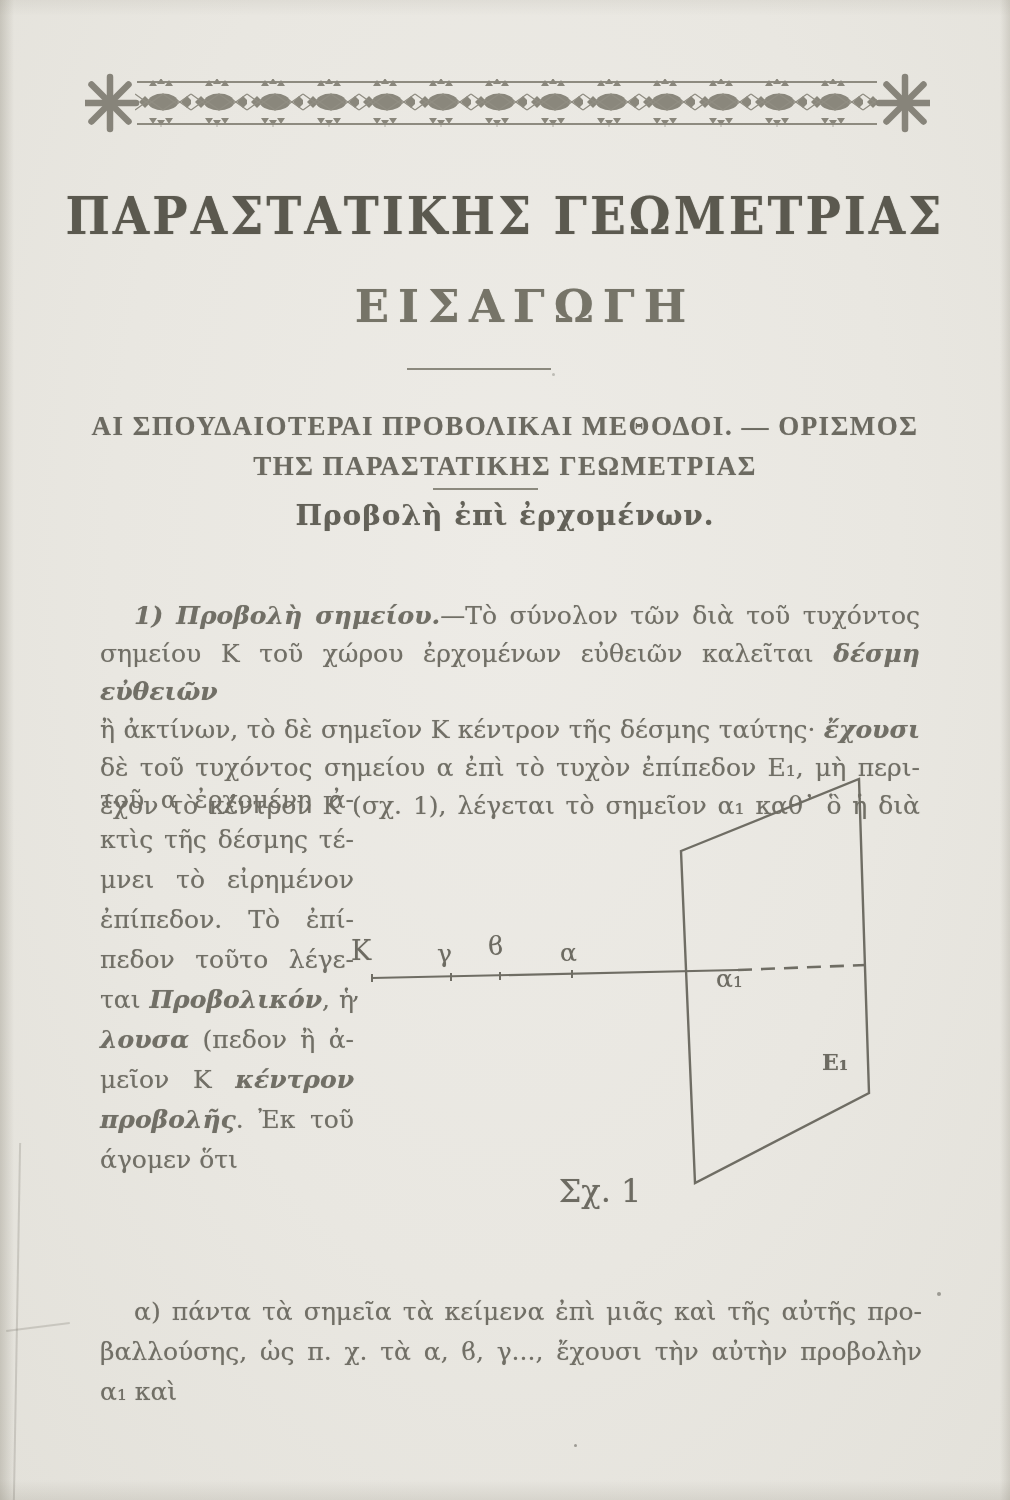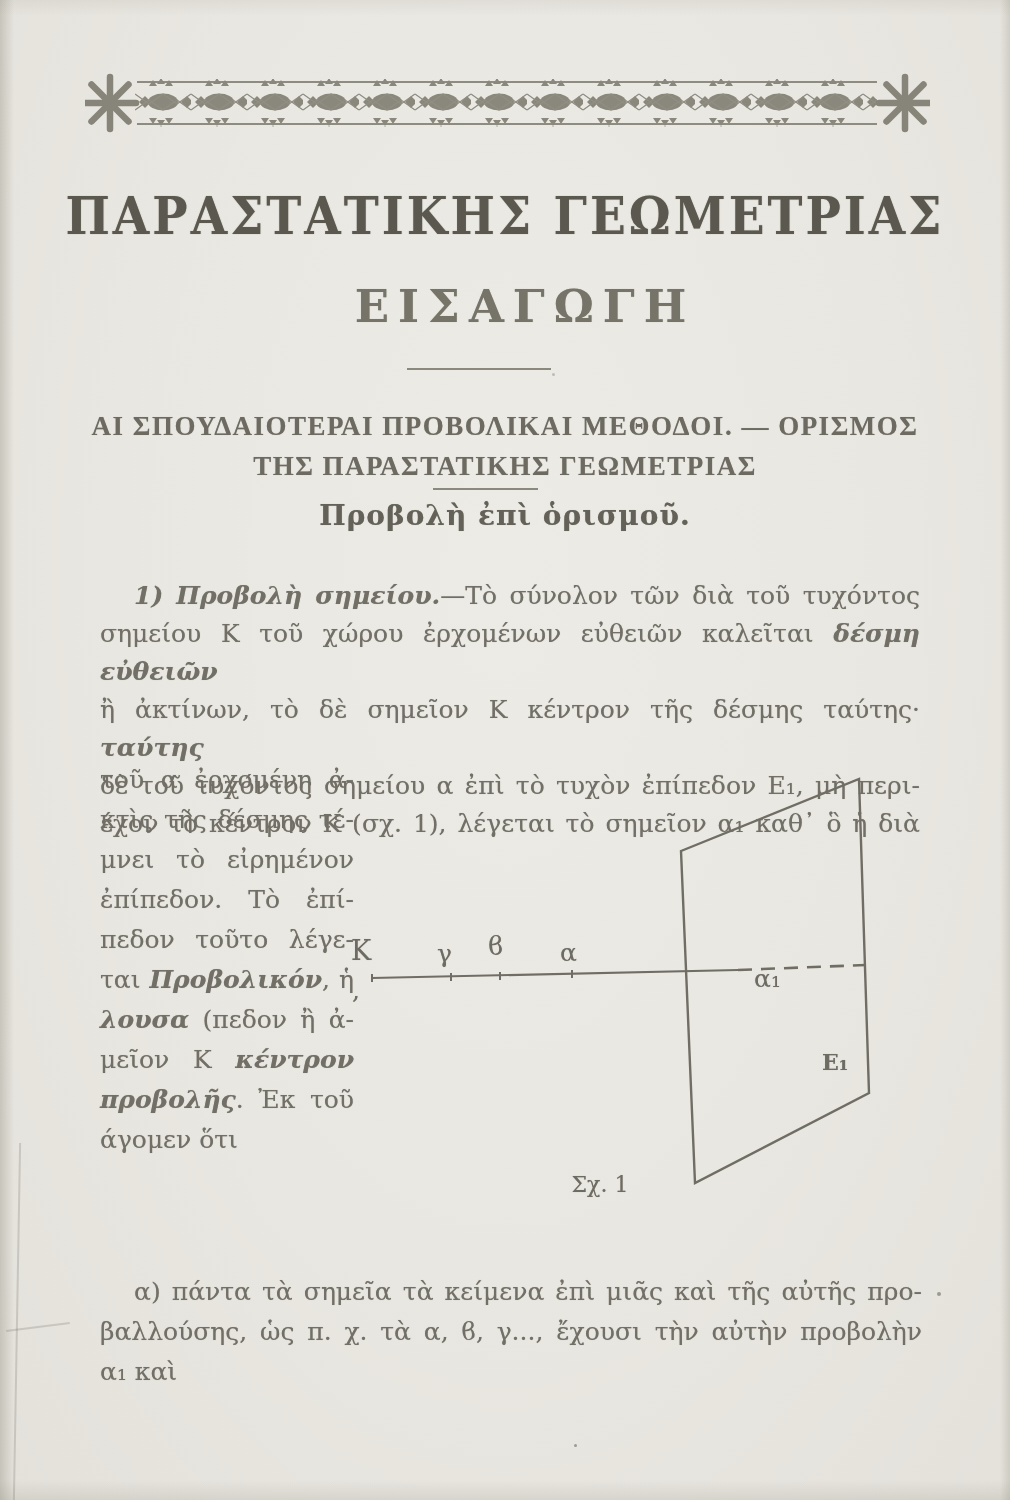--- a/index.html
+++ b/index.html
@@ -29,21 +29,21 @@
   }
   .rule{background:#8b897e;height:2px;}
   .section{
     font-family:Liberation Serif, serif;
     font-weight:bold;font-size:27px;line-height:40px;letter-spacing:1.5px;
     color:#6c6a61;text-shadow:0 0 .8px rgba(108,106,97,.45);
   }
   .subsection{
     top:499px;font-size:28px;font-weight:bold;color:#636158;letter-spacing:1px;
   }
-  .textblock{font-size:25px;}
+  .textblock{font-size:25px;margin-top:20px;}
   .tline{text-align:justify;text-align-last:justify;}
   .tline.nj{text-align-last:left;}
   .tline.ind{text-indent:34px;}
   .tline span.i{font-style:italic;font-weight:bold;}
   .tline span.bi{font-weight:bold;font-style:italic;}
   .figlabel{position:absolute;color:#6d6b62;line-height:1;}
   .speck{position:absolute;background:rgba(95,93,85,.55);border-radius:50%;}
   .crease{position:absolute;background:rgba(100,97,85,.22);}
   svg .ink{stroke:#6f6d64;fill:none;}
 </style>
@@ -84,26 +84,26 @@
 
   <div class="abs rule" style="left:407px;top:368px;width:144px;"></div>
 
   <h3 class="abs ctr section" style="top:406px;">
     <div>ΑΙ ΣΠΟΥΔΑΙΟΤΕΡΑΙ ΠΡΟΒΟΛΙΚΑΙ ΜΕΘΟΔΟΙ. — ΟΡΙΣΜΟΣ</div>
     <div>ΤΗΣ ΠΑΡΑΣΤΑΤΙΚΗΣ ΓΕΩΜΕΤΡΙΑΣ</div>
   </h3>
 
   <div class="abs rule" style="left:433px;top:488px;width:105px;"></div>
 
-  <h4 class="abs ctr subsection">Προβολὴ ἐπὶ ὁρισμοῦ.</h4>
+  <h4 class="abs ctr subsection">Προβολὴ ἐπὶ ἐρχομένων.</h4>
 
   <div class="abs textblock" style="left:100px;top:577px;width:820px;line-height:38px;">
       <div class="tline ind"><span class="bi">1) Προβολὴ σημείου.</span><span>—Τὸ σύνολον τῶν διὰ τοῦ τυχόντος</span></div>
       <div class="tline"><span>σημείου Κ τοῦ χώρου ἐρχομένων εὐθειῶν καλεῖται </span><span class="bi">δέσμη εὐθειῶν</span></div>
-      <div class="tline"><span>ἢ ἀκτίνων, τὸ δὲ σημεῖον Κ κέντρον τῆς δέσμης ταύτης· </span><span class="bi">ταύτης</span></div>
+      <div class="tline"><span>ἢ ἀκτίνων, τὸ δὲ σημεῖον Κ κέντρον τῆς δέσμης ταύτης· </span><span class="bi">ἔχουσι</span></div>
       <div class="tline"><span>δὲ τοῦ τυχόντος σημείου α ἐπὶ τὸ τυχὸν ἐπίπεδον Ε₁, μὴ περι-</span></div>
       <div class="tline"><span>έχον τὸ κέντρον Κ (σχ. 1), λέγεται τὸ σημεῖον α₁ καθ᾽ ὃ ἡ διὰ</span></div>
     </div>
 
   <div class="abs textblock" style="left:100px;top:760px;width:254px;line-height:40px;">
       <div class="tline"><span>τοῦ α ἐρχομένη ἀ-</span></div>
       <div class="tline"><span>κτὶς τῆς δέσμης τέ-</span></div>
       <div class="tline"><span>μνει τὸ εἰρημένον</span></div>
       <div class="tline"><span>ἐπίπεδον. Τὸ ἐπί-</span></div>
       <div class="tline"><span>πεδον τοῦτο λέγε-</span></div>
@@ -132,24 +132,24 @@
       <line x1="111" y1="215" x2="111" y2="223"></line>
       <line x1="160" y1="214" x2="160" y2="222"></line>
       <line x1="232" y1="212" x2="232" y2="220"></line>
     </g>
   </svg>
 
   <span class="figlabel" style="left:351px;top:937px;font-size:27px;">Κ</span>
   <span class="figlabel" style="left:437px;top:941px;font-size:25px;">γ</span>
   <span class="figlabel" style="left:488px;top:933px;font-size:26px;">ϐ</span>
   <span class="figlabel" style="left:560px;top:940px;font-size:25px;">α</span>
-  <span class="figlabel" style="left:716px;top:966px;font-size:25px;margin-left:38px;">α₁</span>
+  <span class="figlabel" style="left:716px;top:966px;font-size:25px;">α₁</span>
   <span class="figlabel" style="left:822px;top:1051px;font-size:22px;font-weight:bold;">Ε₁</span>
   <span class="figlabel" style="left:352px;top:978px;font-size:25px;">,</span>
-  <div class="abs" style="left:500px;top:1172px;width:200px;text-align:center;font-size:22px;color:#6d6b62;">Σχ. 1</div>
+  <div class="abs" style="left:500px;top:1172px;width:200px;text-align:center;font-size:32px;color:#6d6b62;">Σχ. 1</div>
 
   <div class="crease" style="left:16px;top:1143px;width:2px;height:357px;transform:rotate(1deg);"></div>
   <div class="crease" style="left:6px;top:1326px;width:64px;height:2px;transform:rotate(-7deg);"></div>
   <div class="speck" style="left:937px;top:1292px;width:4px;height:4px;"></div>
   <div class="speck" style="left:574px;top:1444px;width:3px;height:3px;"></div>
   <div class="speck" style="left:552px;top:373px;width:3px;height:3px;opacity:.6;"></div>
 
 </div>
 
 </body></html>

